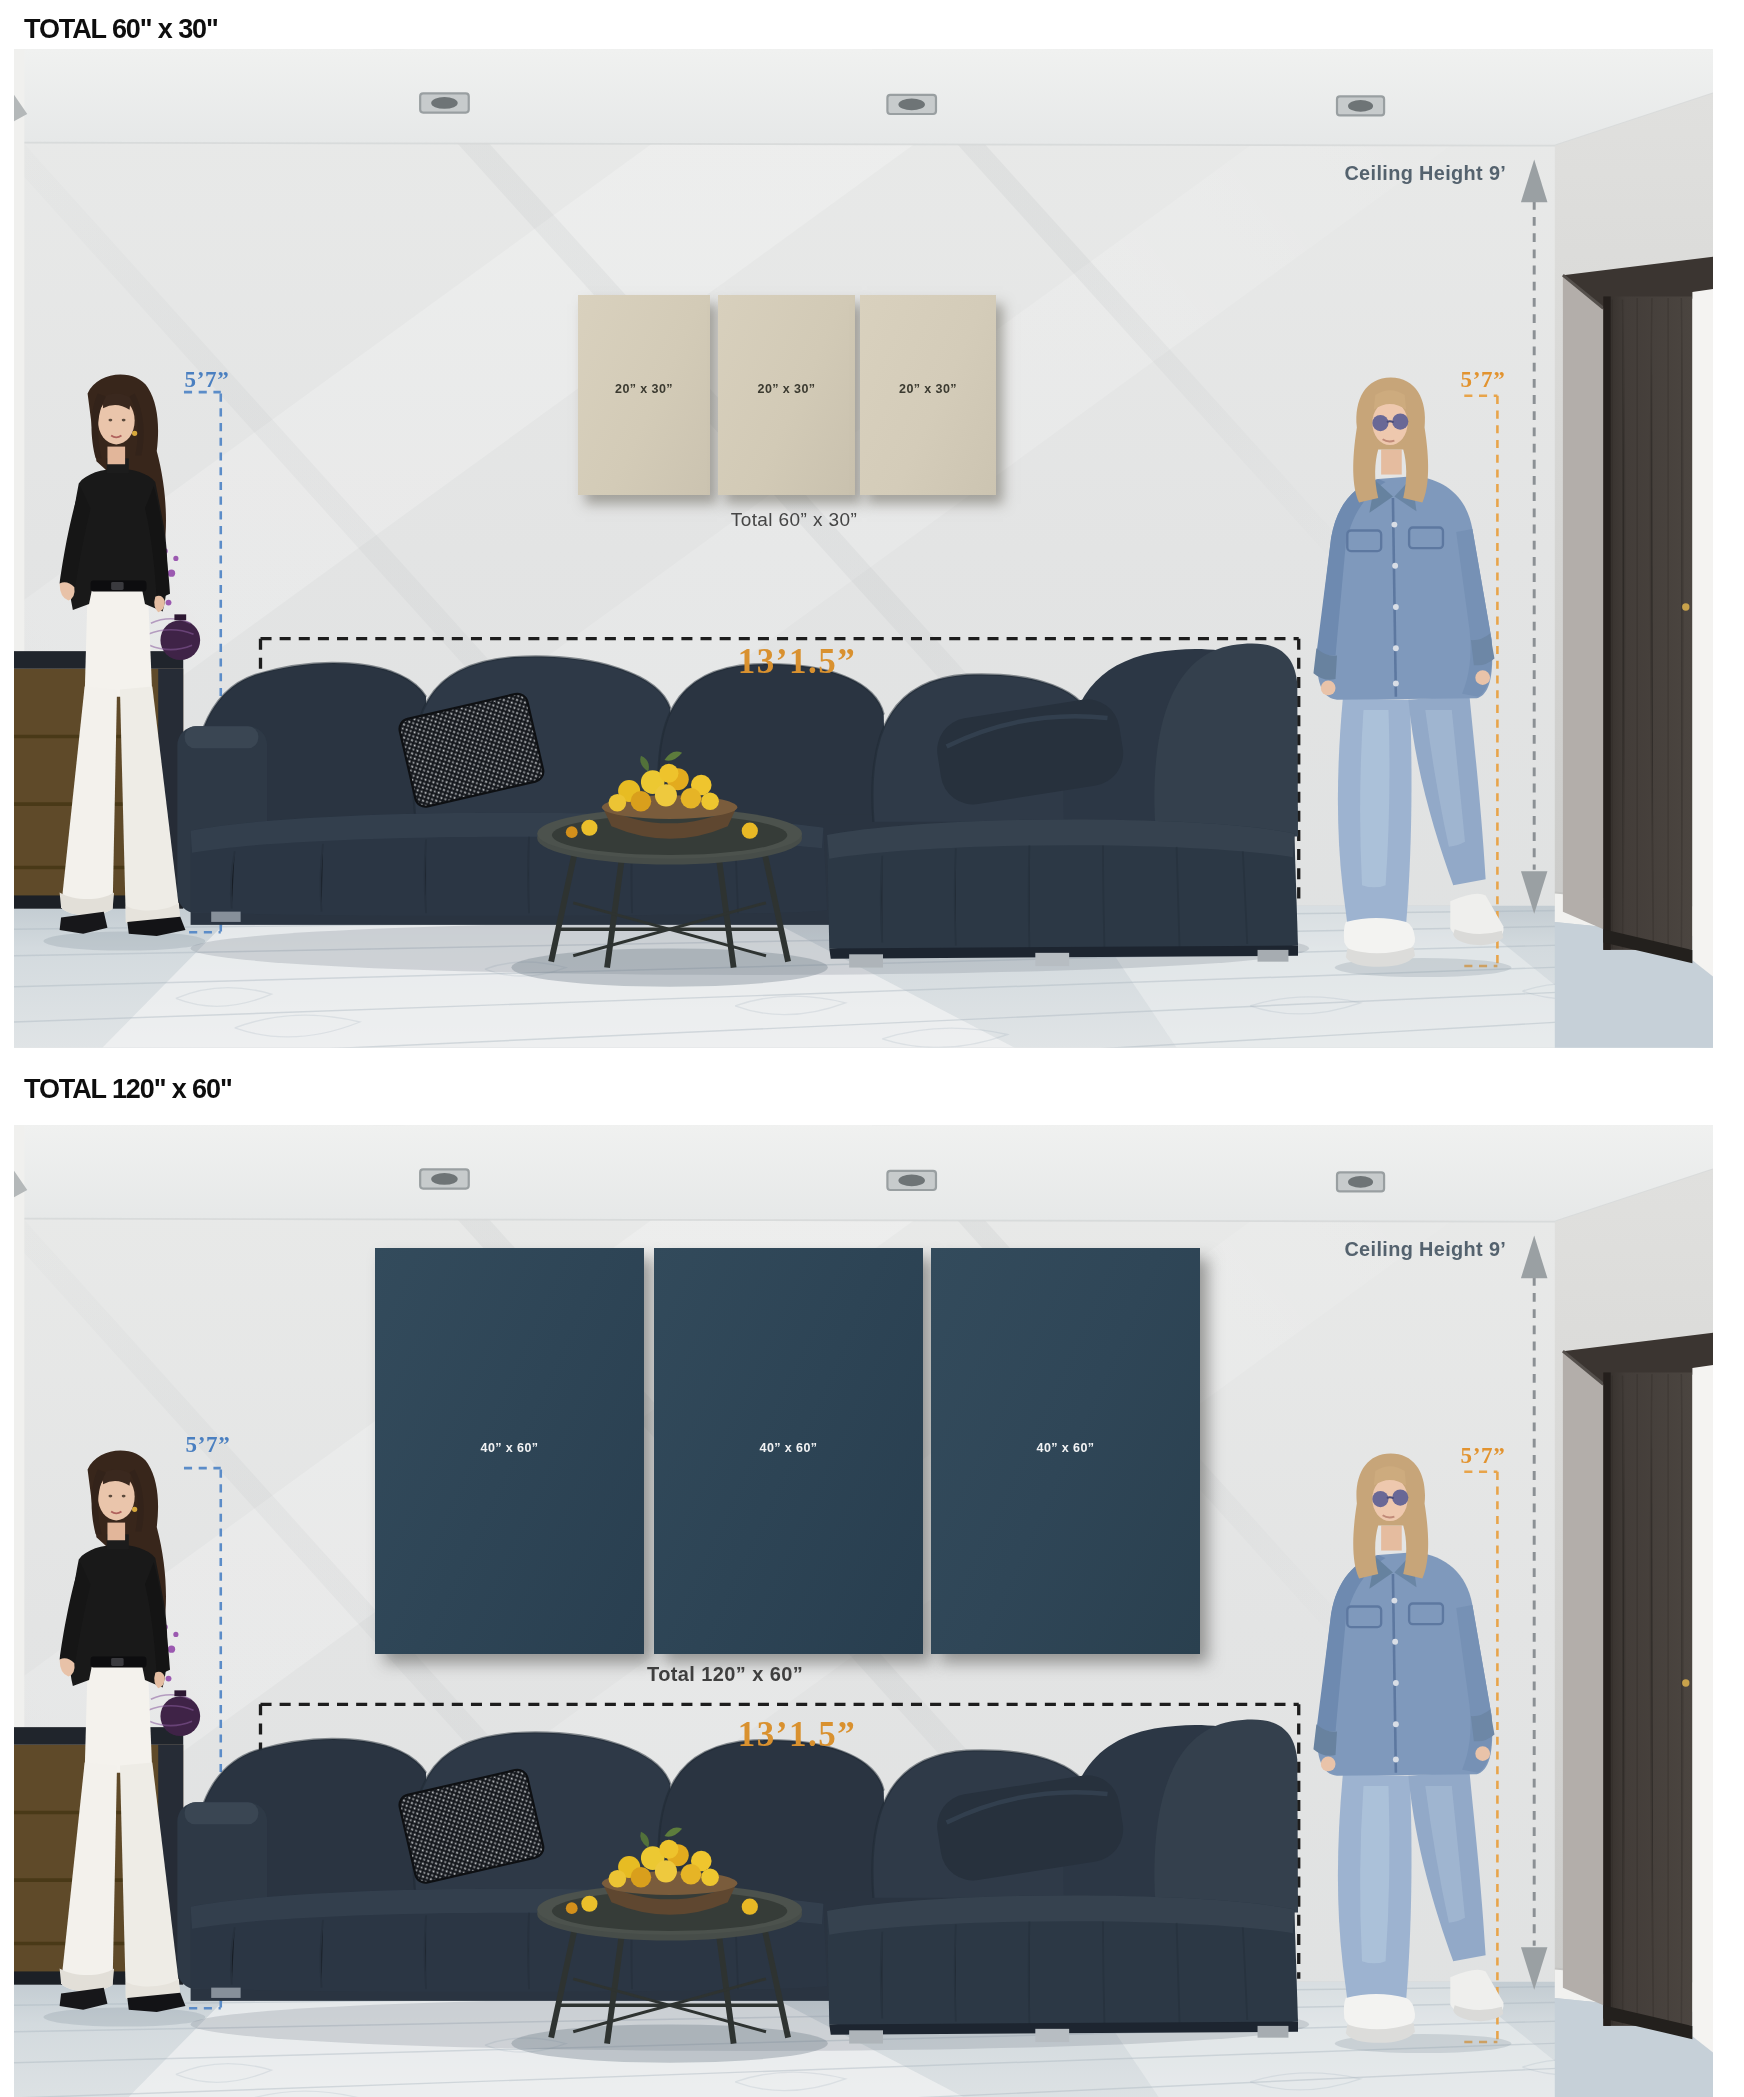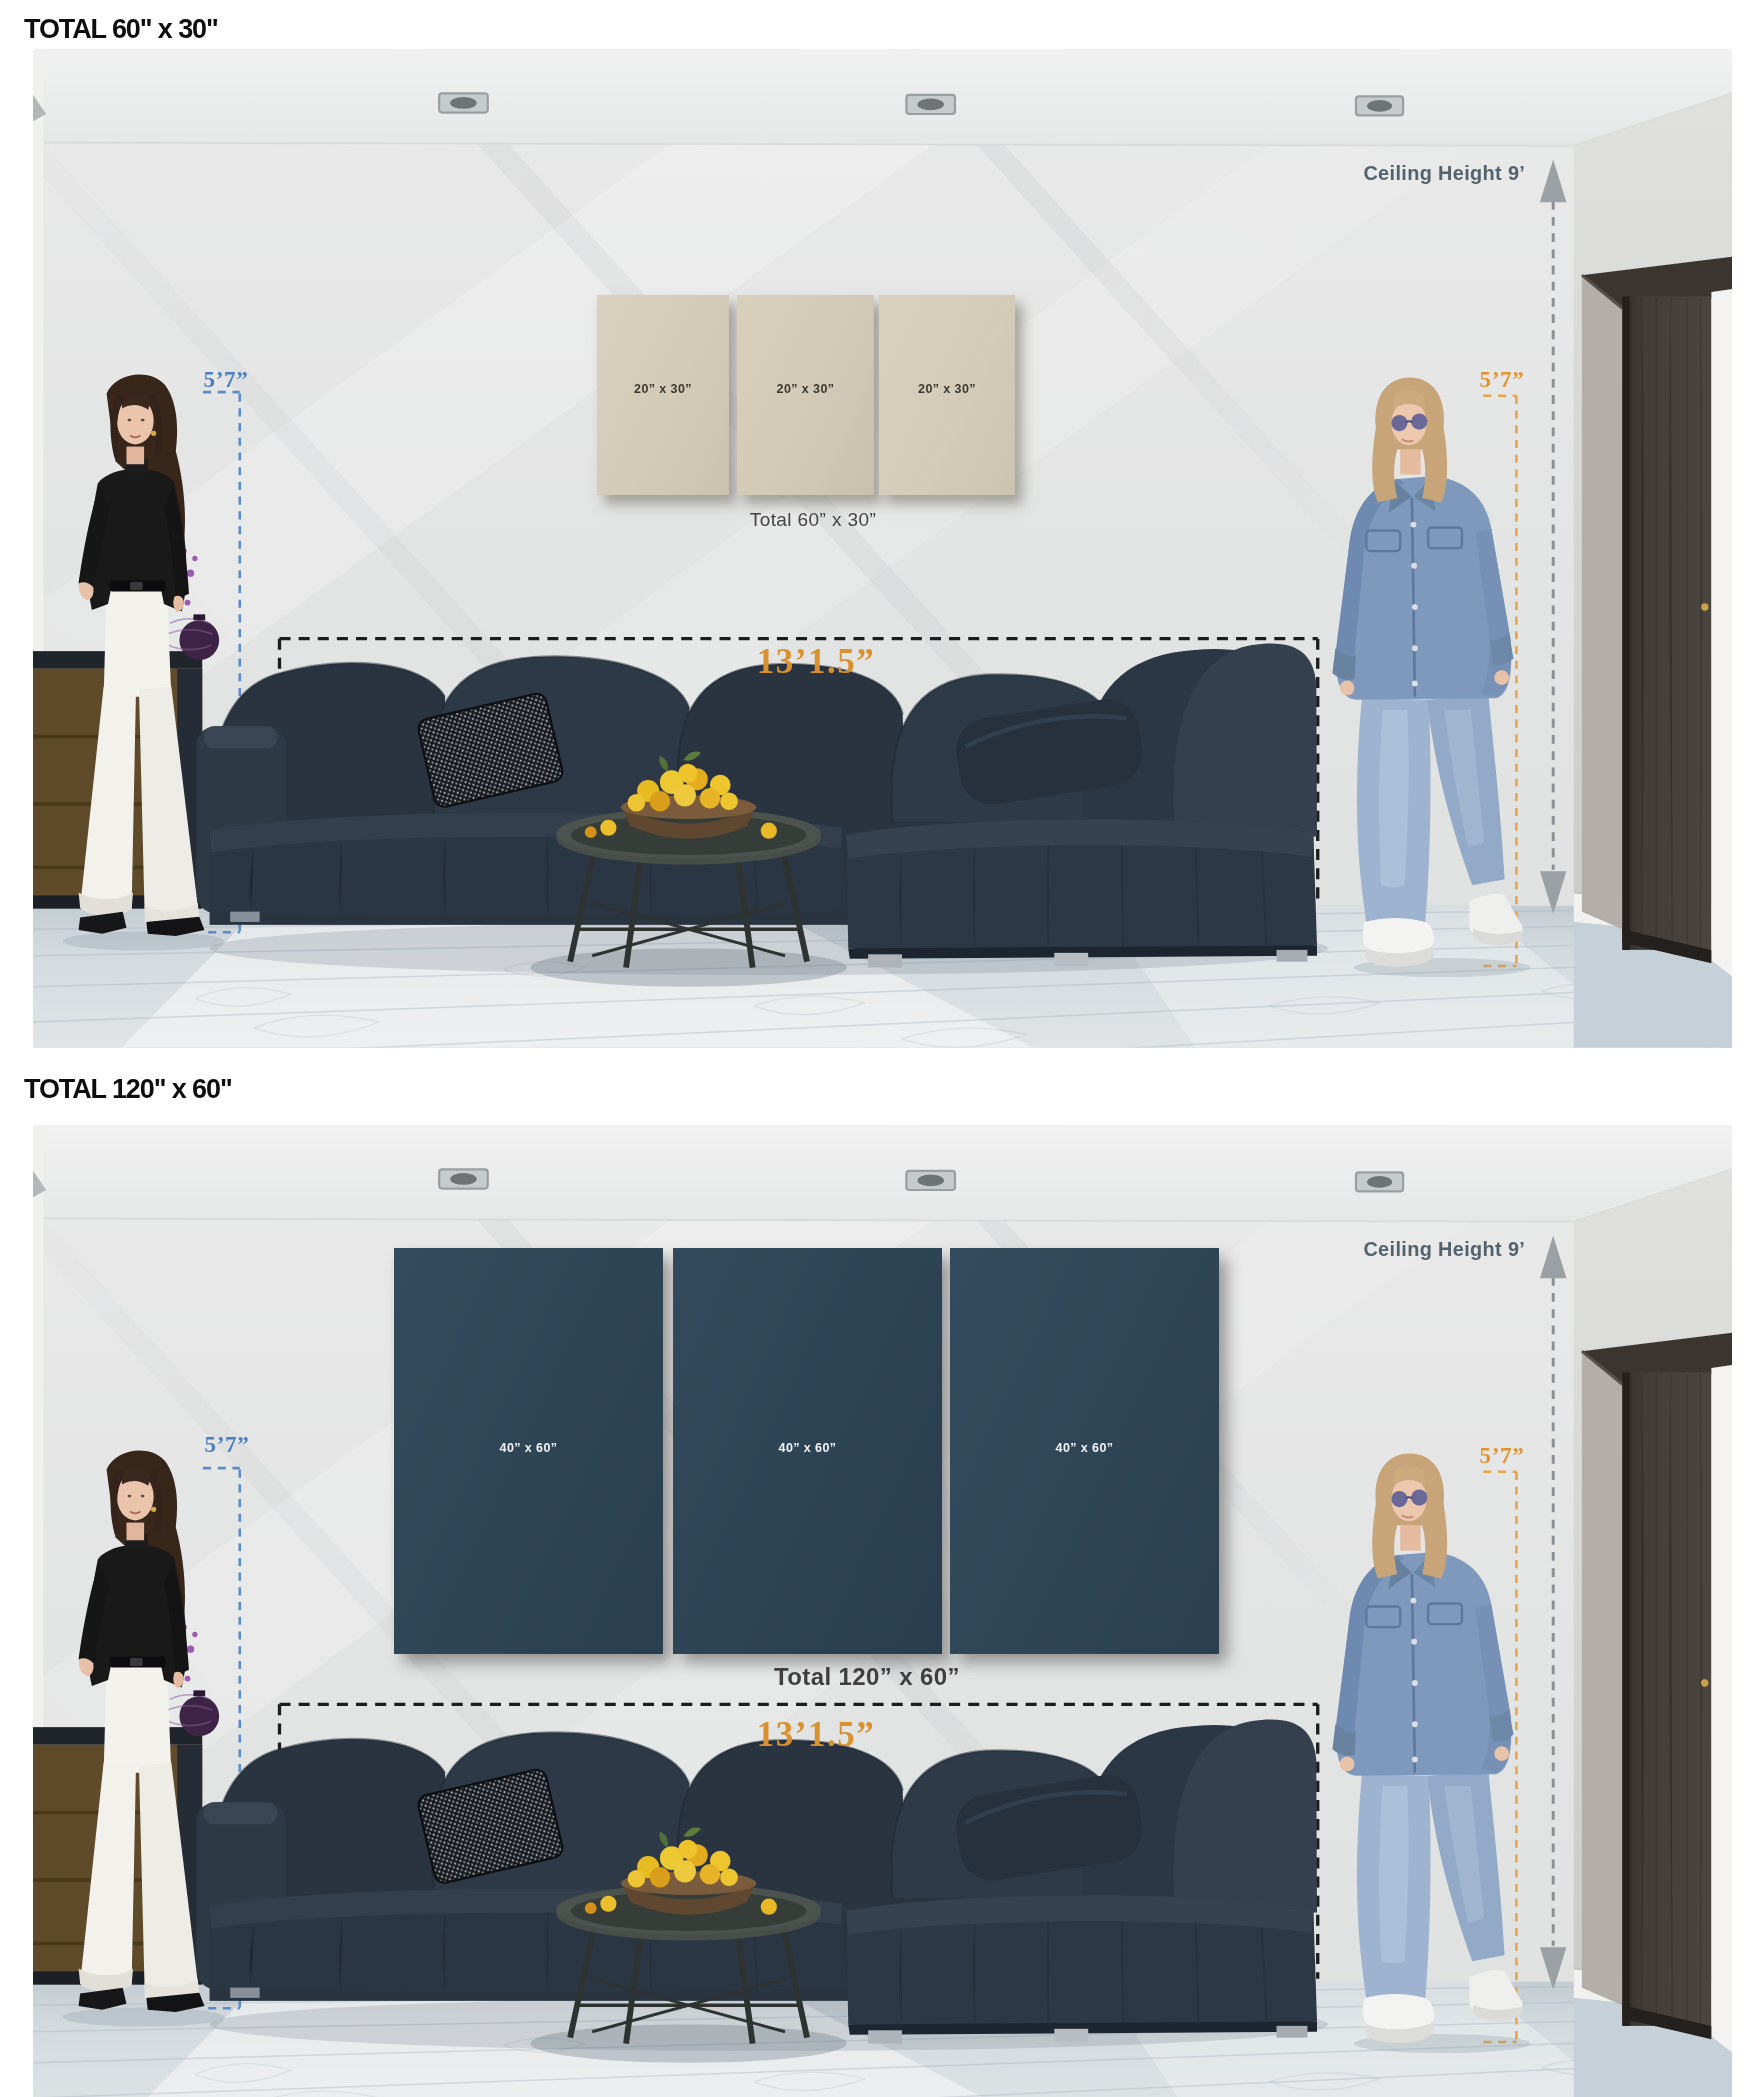--- a/index.html
+++ b/index.html
@@ -1,15 +1,15 @@
 <!DOCTYPE html>
 <html style="font-size:11.8px"><head><meta charset="utf-8"><style>
 *{margin:0;padding:0;box-sizing:border-box}
 body{width:1744px;height:2097px;background:#ffffff;font-family:"Liberation Sans",sans-serif;position:relative;overflow:hidden}
-.photo{position:absolute;left:33px;width:1708px;overflow:hidden}
+.photo{position:absolute;left:14px;width:1708px;overflow:hidden}
 </style></head>
 <body>
 
 <div style="position:absolute;left:24px;top:14px;font-weight:bold;font-size:27px;color:#0e0e0e;letter-spacing:-1.1px">TOTAL 60" x 30"</div>
 
 <div class="photo" style="top:49px;height:999px">
 
 <svg width="1699" height="999" viewBox="0 0 2309 1357" style="position:absolute;left:0;top:0">
 <defs>
  <linearGradient id="wallga" x1="0" y1="0" x2="0" y2="1">
@@ -812,20 +812,20 @@
 <div style="position:absolute;left:361px;top:316px;width:269px;text-align:center;font-weight:bold;font-size:12.5px;color:#f2f3f4;letter-spacing:0.4px">40” x 60”</div>
 
 <div style="position:absolute;left:640px;top:123px;width:269px;height:406px;background:linear-gradient(115deg,#324a5b 0%,#2d4455 50%,#283e4f 100%);box-shadow:8.8px 10.3px 14.7px rgba(80,80,78,0.55)"></div>
 
 <div style="position:absolute;left:640px;top:316px;width:269px;text-align:center;font-weight:bold;font-size:12.5px;color:#f2f3f4;letter-spacing:0.4px">40” x 60”</div>
 
 <div style="position:absolute;left:917px;top:123px;width:269px;height:406px;background:linear-gradient(115deg,#334b5c 0%,#2f4657 50%,#2a404f 100%);box-shadow:8.8px 10.3px 14.7px rgba(80,80,78,0.55)"></div>
 
 <div style="position:absolute;left:917px;top:316px;width:269px;text-align:center;font-weight:bold;font-size:12.5px;color:#f2f3f4;letter-spacing:0.4px">40” x 60”</div>
 
-<div style="position:absolute;left:633px;top:538px;width:294px;text-align:right;font-weight:bold;font-size:24px;color:#3f3f3f;letter-spacing:0.4px">Total 120” x 60”</div>
+<div style="position:absolute;left:633px;top:538px;width:294px;text-align:left;font-weight:bold;font-size:20px;color:#3f3f3f;letter-spacing:0.4px">Total 120” x 60”</div>
 
 <div style="position:absolute;left:636px;top:590px;width:294px;text-align:center;font-family:'Liberation Serif',serif;font-weight:bold;font-size:35px;color:#d9912f;letter-spacing:1.5px">13’1.5”</div>
 
 <div style="position:absolute;left:135px;top:307px;width:118px;text-align:center;font-family:'Liberation Serif',serif;font-weight:bold;font-size:23px;color:#4a7fc0;letter-spacing:0.7px">5’7”</div>
 
 <div style="position:absolute;left:1410px;top:318px;width:118px;text-align:center;font-family:'Liberation Serif',serif;font-weight:bold;font-size:23px;color:#e2932f;letter-spacing:0.7px">5’7”</div>
 </div>
 
 </body></html>

